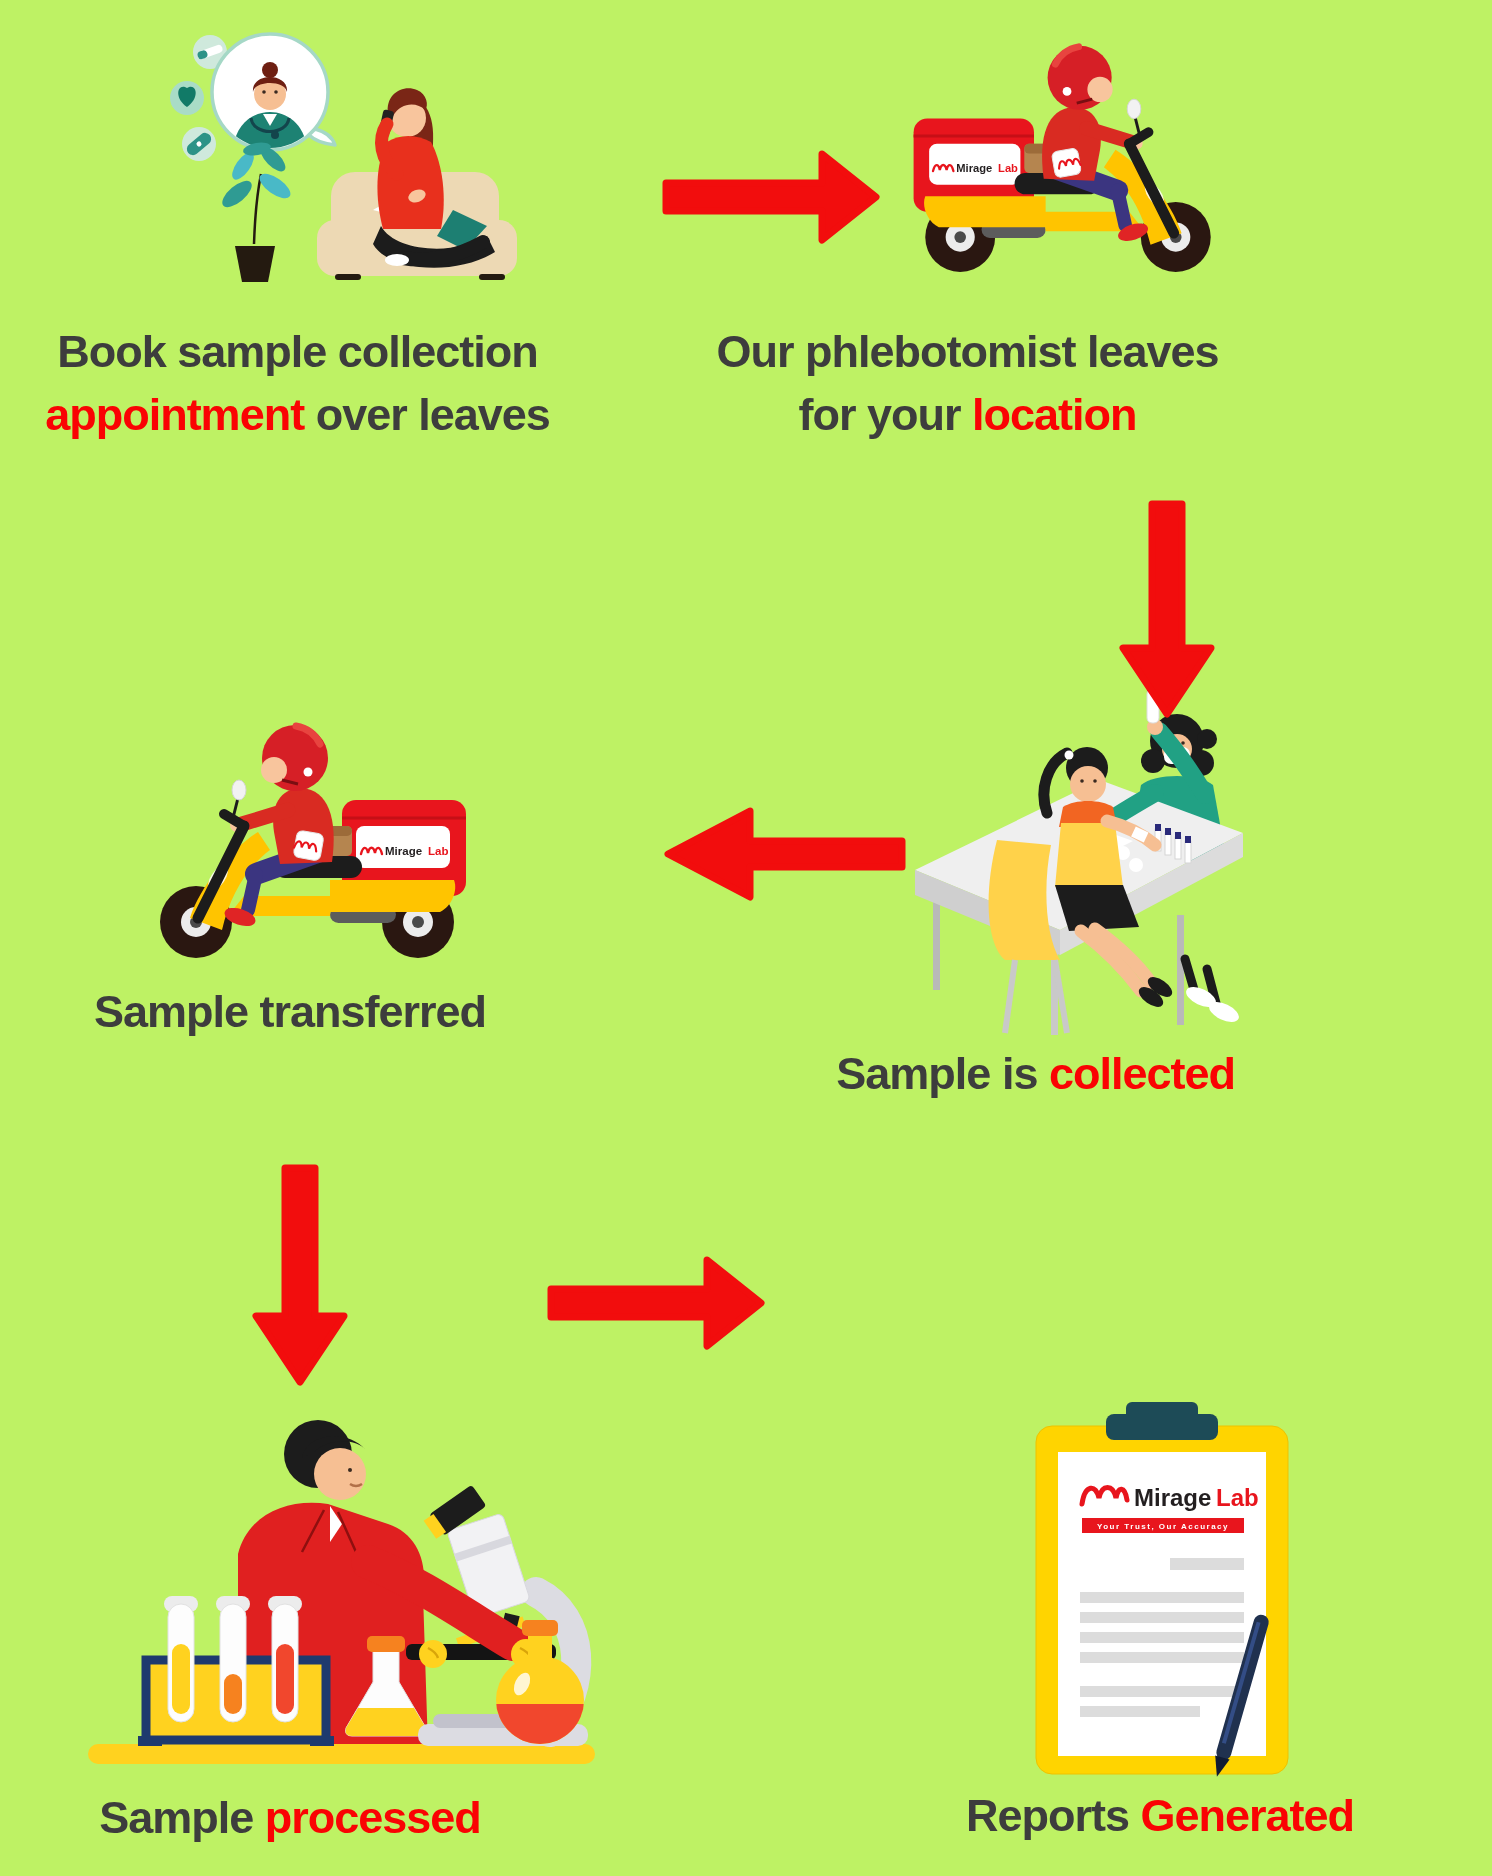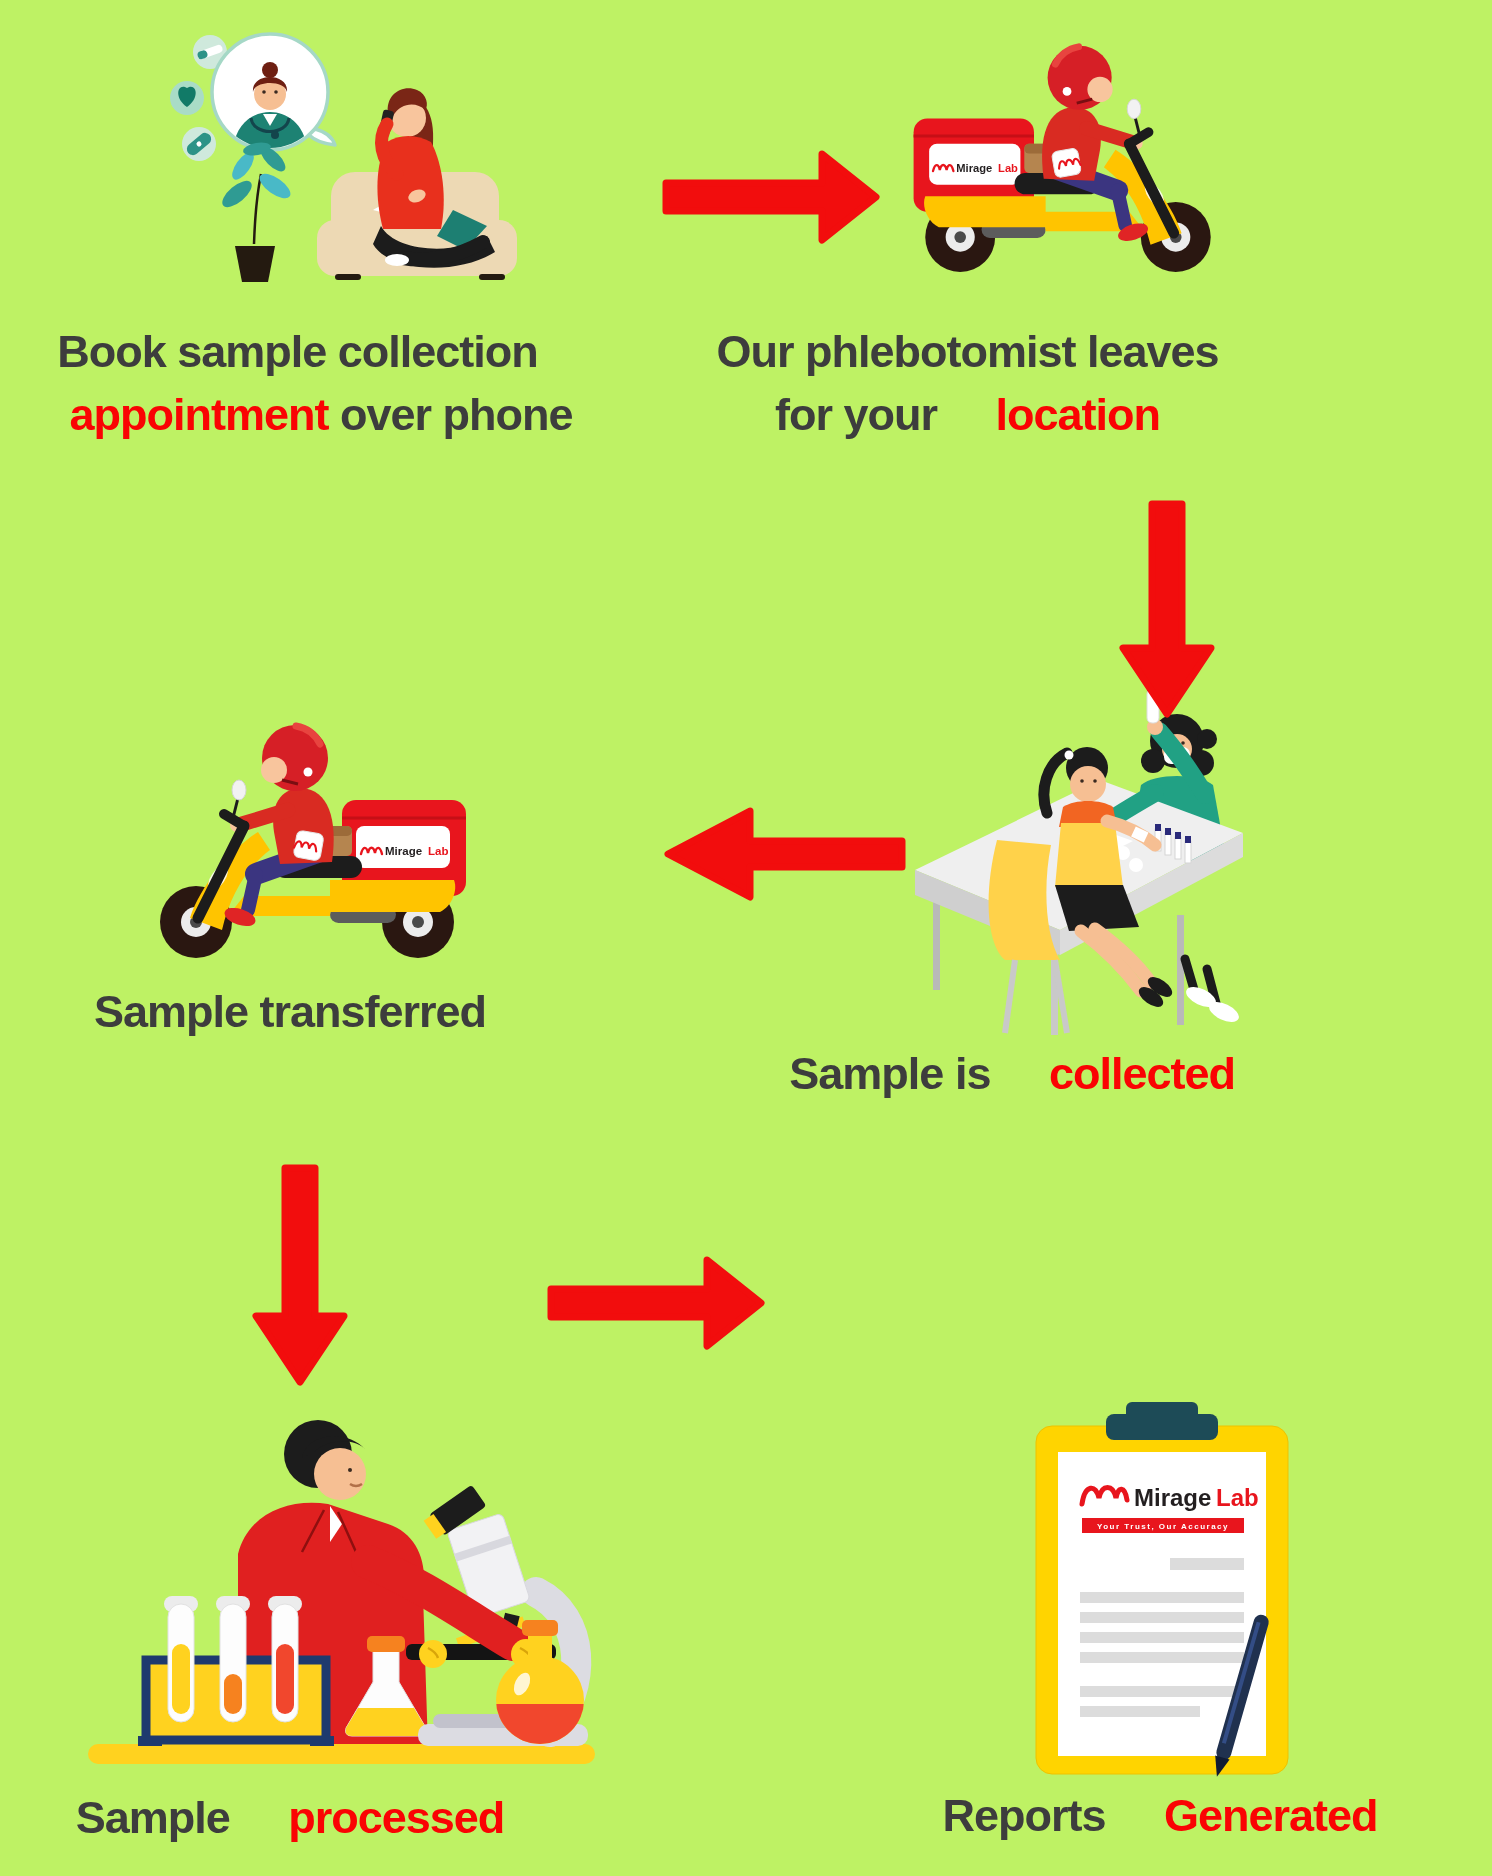--- a/index.html
+++ b/index.html
@@ -1,20 +1,20 @@
 <!DOCTYPE html>
 <html><head>
 <meta charset="utf-8">
 <style>
   html,body{margin:0;padding:0;background:#fff;}
   #canvas{position:relative;width:1492px;height:1876px;background:#bef264;overflow:hidden;
           font-family:"Liberation Sans","DejaVu Sans",sans-serif;}
   .ill,.arrow,.caption{position:absolute;}
   .caption{text-align:center;font-weight:700;font-size:45px;line-height:63px;letter-spacing:-1px;color:#3d3d3d;}
-  .caption .red{color:#fa0303;margin-left:47px;}
+  .caption .red{color:#fa0303;}
   .caption .dark{color:#3d3d3d;}
   .arrow path{fill:#f20d0d;stroke:#f20d0d;stroke-width:7;stroke-linejoin:round;stroke-linecap:round;}
   #ill1{left:135px;top:14px;width:450px;height:276px;}
   #ill2{left:900px;top:35px;width:335px;height:241px;}
   #ill3{left:855px;top:595px;width:390px;height:445px;}
   #ill4{left:135px;top:714px;width:345px;height:248px;}
   #ill5{left:88px;top:1392px;width:507px;height:387px;}
   #ill6{left:1030px;top:1400px;width:265px;height:380px;}
   #arrow1{left:660px;top:146px;width:222px;height:102px;}
   #darrow1{left:1119px;top:498px;width:96px;height:222px;}
@@ -359,21 +359,21 @@
   </svg>
   <svg id="darrow2" class="arrow" viewBox="0 0 96 226">
     <path d="M33,6 L63,6 L63,154 L92,154 L48,220 L4,154 L33,154 Z"></path>
   </svg>
   <svg id="arrow3" class="arrow" viewBox="0 0 222 102">
     <path d="M6,37 L162,37 L162,8 L216,51 L162,94 L162,65 L6,65 Z"></path>
   </svg>
 
   <div id="cap1" class="caption">
     <div class="line"><span class="dark">Book sample collection</span></div>
-    <div class="line"><span class="red">appointment</span><span class="dark"> over phone</span></div>
+    <div class="line"><span class="red">appointment</span><span class="dark"> over leaves</span></div>
   </div>
 
   <div id="cap2" class="caption">
     <div class="line"><span class="dark">Our phlebotomist leaves</span></div>
     <div class="line"><span class="dark">for your </span><span class="red">location</span></div>
   </div>
 
   <div id="cap3" class="caption">
     <div class="line"><span class="dark">Sample is </span><span class="red">collected</span></div>
   </div>

